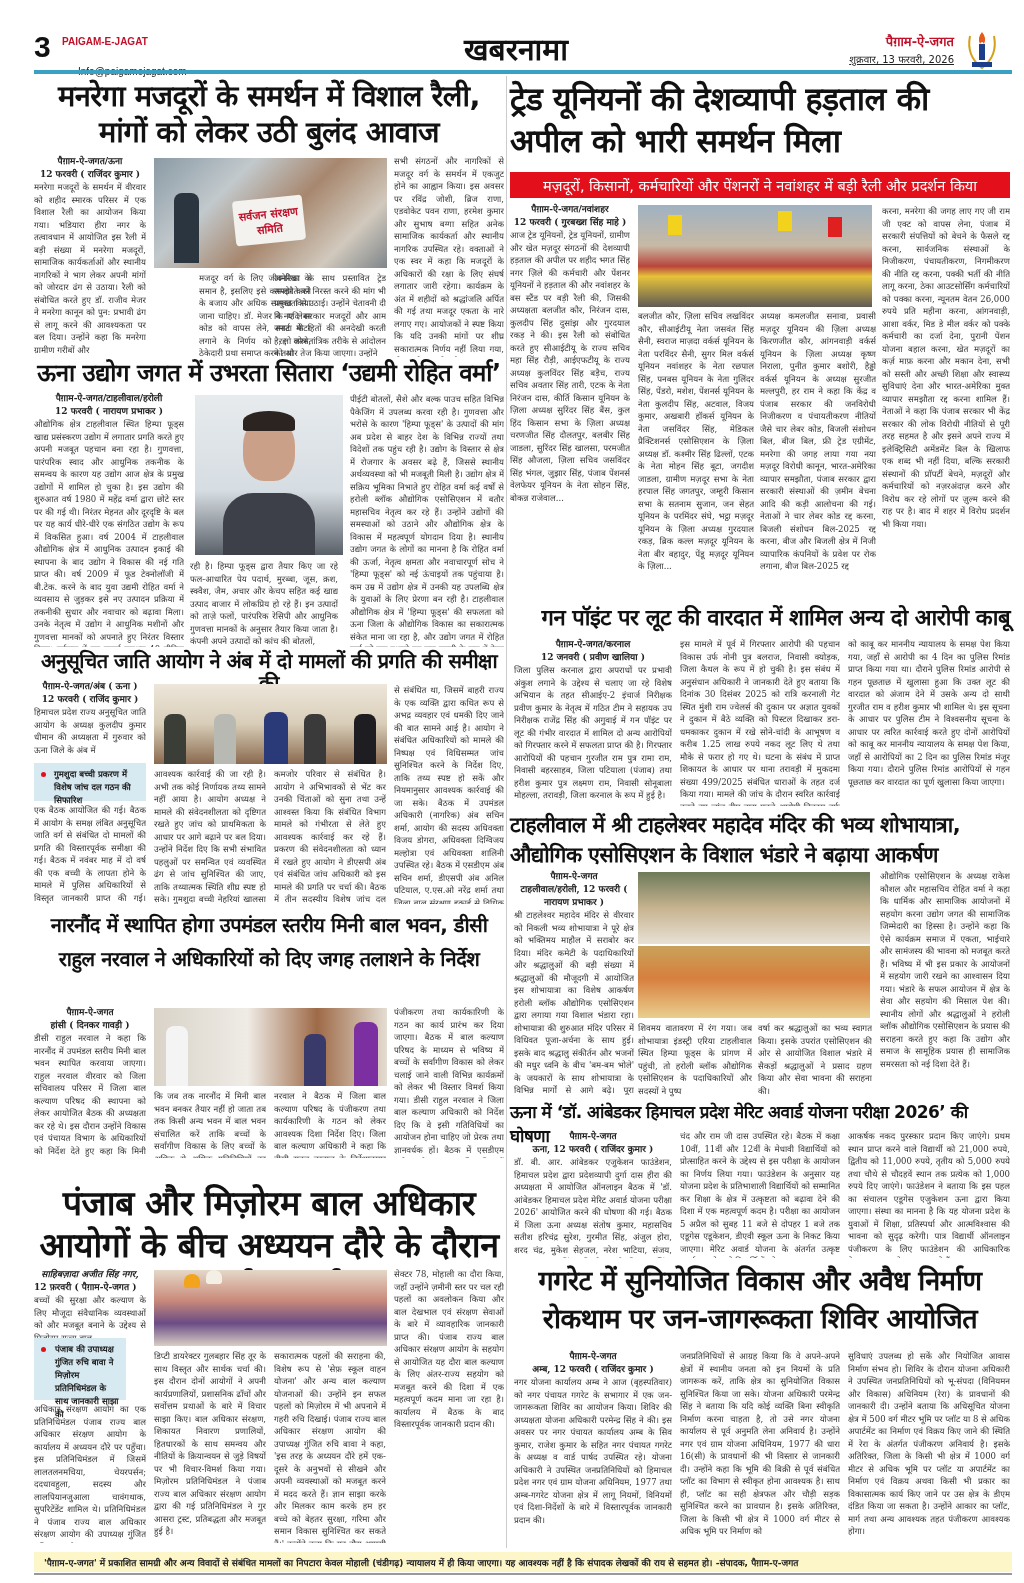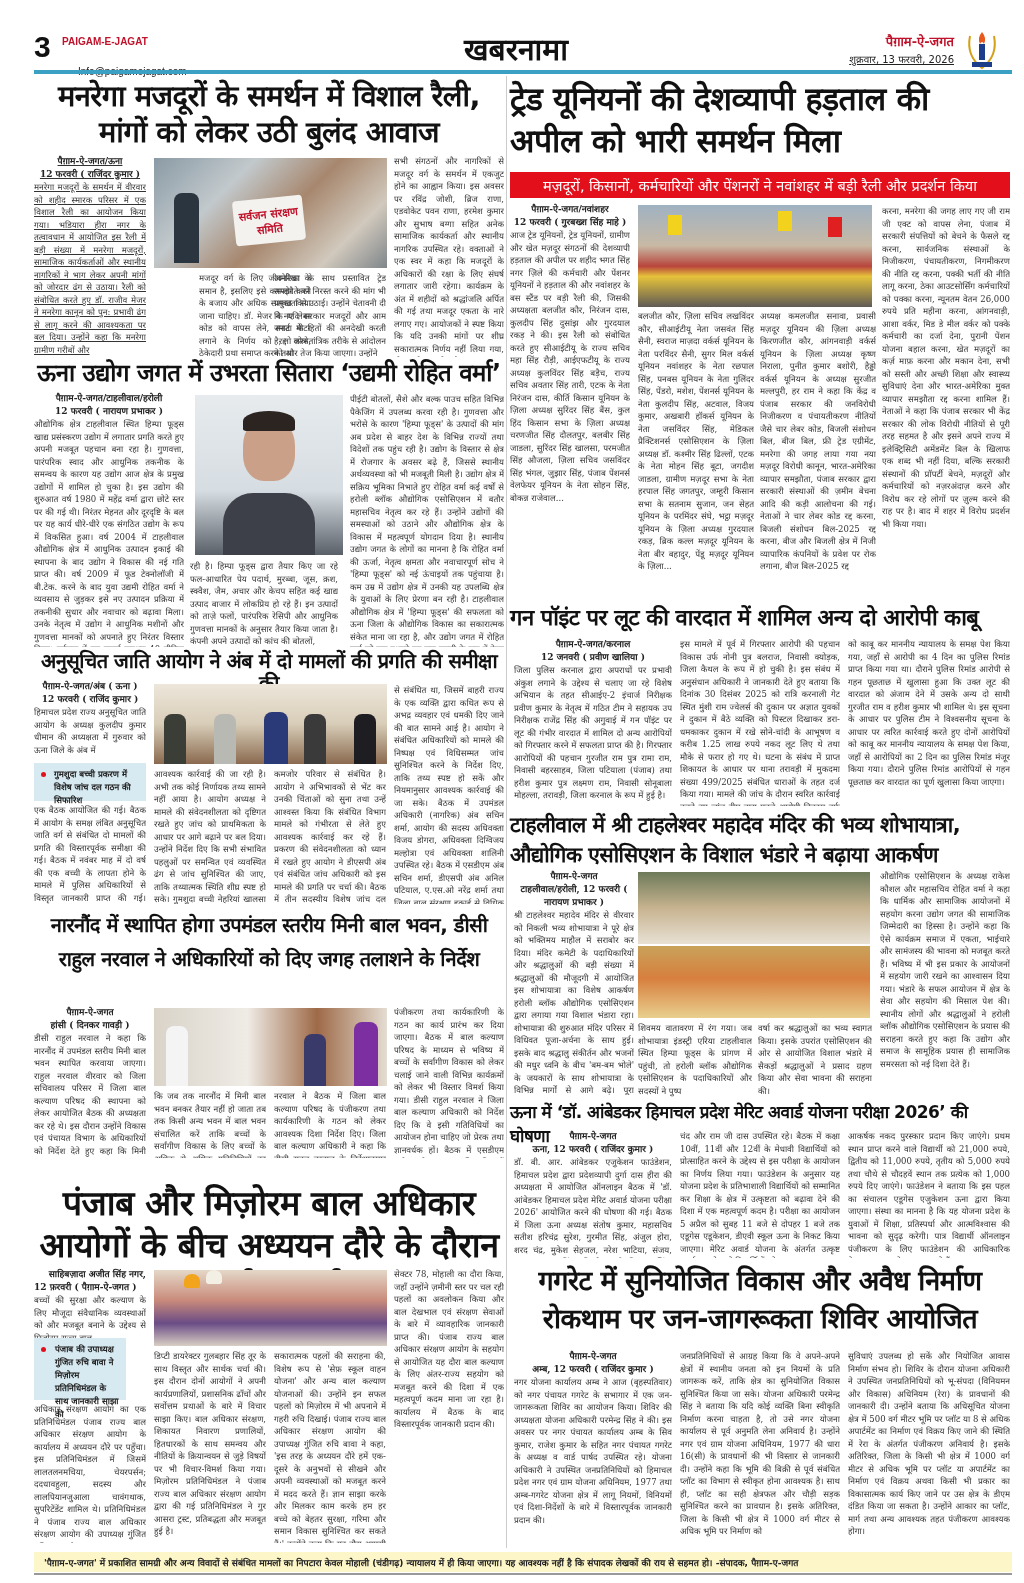--- a/index.html
+++ b/index.html
@@ -41,21 +41,21 @@
     <rect x="17" y="16" width="6" height="16" fill="#1b3d8a"></rect>
     <rect x="10" y="34" width="20" height="5" fill="#1b3d8a"></rect>
   </svg>
 </div>
 <div class="mast-rule"></div>
 <div class="vrule" style="top:76px;height:1472px;"></div>
 
 <div class="article" style="left:34px;top:78px;width:470px;">
   <div class="hl" style="font-size:29px;text-align:center;line-height:36px;">मनरेगा मजदूरों के समर्थन में विशाल रैली, मांगों को लेकर उठी बुलंद आवाज</div>
 </div>
-<div class="col" style="left:34px;top:155px;width:112px;height:200px;text-decoration:underline;">
+<div class="col" style="left:34px;top:155px;width:112px;height:200px;">
   <div class="byline">पैग़ाम-ऐ-जगत/ऊना</div>
   <div class="byline">12 फरवरी ( राजिंदर कुमार )</div>
   <span>मनरेगा मजदूरों के समर्थन में वीरवार को शहीद स्मारक परिसर में एक विशाल रैली का आयोजन किया गया। भडियारा हीरा नगर के तत्वावधान में आयोजित इस रैली में बड़ी संख्या में मनरेगा मजदूरों, सामाजिक कार्यकर्ताओं और स्थानीय नागरिकों ने भाग लेकर अपनी मांगों को जोरदार ढंग से उठाया। रैली को संबोधित करते हुए डॉ. राजीव मेजर ने मनरेगा कानून को पुन: प्रभावी ढंग से लागू करने की आवश्यकता पर बल दिया। उन्होंने कहा कि मनरेगा ग्रामीण गरीबों और</span>
 </div>
 <div class="photo" style="left:154px;top:158px;width:233px;height:110px;background:linear-gradient(135deg,#8a9aa5 0%,#c2c9cc 30%,#a7876e 55%,#d1c9bd 80%,#7f868a 100%);">
   <div style="position:absolute;left:80px;top:40px;width:70px;height:45px;background:#f4f2ee;border-radius:4px;transform:rotate(-6deg);color:#c0122b;font:bold 11px 'DejaVu Sans',sans-serif;text-align:center;padding-top:8px;">सर्वजन संरक्षण समिति</div>
   <div style="position:absolute;left:20px;top:35px;width:25px;height:70px;background:#2a3540;border-radius:8px 8px 0 0;"></div>
 </div>
 <div class="col" style="left:154px;top:272px;width:112px;height:85px;margin-left:45px;"><span>मजदूर वर्ग के लिए जीवनरेखा के समान है, इसलिए इसे कमजोर करने के बजाय और अधिक सशक्त किया जाना चाहिए। डॉ. मेजर ने नए लेबर कोड को वापस लेने, स्मार्ट मीटर लगाने के निर्णय को रद्द करने, ठेकेदारी प्रथा समाप्त करने तथा</span></div>
 <div class="col" style="left:274px;top:272px;width:112px;height:85px;"><span>अमेरिका के साथ प्रस्तावित ट्रेड समझौते को निरस्त करने की मांग भी प्रमुखता से उठाई। उन्होंने चेतावनी दी कि यदि सरकार मजदूरों और आम जनता के हितों की अनदेखी करती है, तो लोकतांत्रिक तरीके से आंदोलन को और तेज किया जाएगा। उन्होंने</span></div>
@@ -89,21 +89,21 @@
 </div>
 <div class="photo" style="left:195px;top:395px;width:148px;height:160px;background:linear-gradient(180deg,#e7ebee 0%,#d6dde2 60%,#5a6068 100%);">
   <div style="position:absolute;left:48px;top:22px;width:52px;height:64px;background:#caa188;border-radius:45% 45% 40% 40%;"></div>
   <div style="position:absolute;left:48px;top:16px;width:52px;height:20px;background:#2c2420;border-radius:50% 50% 10% 10%;"></div>
   <div style="position:absolute;left:28px;top:98px;width:92px;height:62px;background:#3d4048;border-radius:30px 30px 0 0;"></div>
 </div>
 <div class="col" style="left:190px;top:560px;width:148px;height:87px;"><span>रही है। हिम्पा फूड्स द्वारा तैयार किए जा रहे फल-आधारित पेय पदार्थ, मुरब्बा, जूस, क्रश, स्क्वैश, जैम, अचार और केचप सहित कई खाद्य उत्पाद बाजार में लोकप्रिय हो रहे हैं। इन उत्पादों को ताज़े फलों, पारंपरिक रेसिपी और आधुनिक गुणवत्ता मानकों के अनुसार तैयार किया जाता है। कंपनी अपने उत्पादों को कांच की बोतलों,</span></div>
 <div class="col" style="left:350px;top:393px;width:154px;height:254px;"><span>पीईटी बोतलों, सैशे और बल्क पाउच सहित विभिन्न पैकेजिंग में उपलब्ध करवा रही है। गुणवत्ता और भरोसे के कारण 'हिम्पा फूड्स' के उत्पादों की मांग अब प्रदेश से बाहर देश के विभिन्न राज्यों तथा विदेशों तक पहुंच रही है। उद्योग के विस्तार से क्षेत्र में रोजगार के अवसर बढ़े हैं, जिससे स्थानीय अर्थव्यवस्था को भी मजबूती मिली है। उद्योग क्षेत्र में सक्रिय भूमिका निभाते हुए रोहित वर्मा कई वर्षों से हरोली ब्लॉक औद्योगिक एसोसिएशन में बतौर महासचिव नेतृत्व कर रहे हैं। उन्होंने उद्योगों की समस्याओं को उठाने और औद्योगिक क्षेत्र के विकास में महत्वपूर्ण योगदान दिया है। स्थानीय उद्योग जगत के लोगों का मानना है कि रोहित वर्मा की ऊर्जा, नेतृत्व क्षमता और नवाचारपूर्ण सोच ने 'हिम्पा फूड्स' को नई ऊंचाइयों तक पहुंचाया है। कम उम्र में उद्योग क्षेत्र में उनकी यह उपलब्धि क्षेत्र के युवाओं के लिए प्रेरणा बन रही है। टाहलीवाल औद्योगिक क्षेत्र में 'हिम्पा फूड्स' की सफलता को ऊना जिला के औद्योगिक विकास का सकारात्मक संकेत माना जा रहा है, और उद्योग जगत में रोहित वर्मा को एक उभरते हुए युवा उद्यमी के रूप में देखा जा रहा है।</span></div>
 
 <div class="article" style="left:510px;top:606px;width:500px;">
-  <div class="hl" style="font-size:22px;text-align:left;">गन पॉइंट पर लूट की वारदात में शामिल अन्य दो आरोपी काबू</div>
+  <div class="hl" style="font-size:22px;text-align:right;">गन पॉइंट पर लूट की वारदात में शामिल अन्य दो आरोपी काबू</div>
 </div>
 <div class="col" style="left:514px;top:638px;width:158px;height:168px;">
   <div class="byline">पैग़ाम-ऐ-जगत/करनाल</div>
   <div class="byline">12 जनवरी ( प्रवीण खालिया )</div>
   <span>जिला पुलिस करनाल द्वारा अपराधों पर प्रभावी अंकुश लगाने के उद्देश्य से चलाए जा रहे विशेष अभियान के तहत सीआईए-2 इंचार्ज निरीक्षक प्रवीण कुमार के नेतृत्व में गठित टीम ने सहायक उप निरीक्षक राजेंद्र सिंह की अगुवाई में गन पॉइंट पर लूट की गंभीर वारदात में शामिल दो अन्य आरोपियों को गिरफ्तार करने में सफलता प्राप्त की है। गिरफ्तार आरोपियों की पहचान गुरजीत राम पुत्र रामा राम, निवासी बहरसाहब, जिला पटियाला (पंजाब) तथा हरीश कुमार पुत्र लक्ष्मण राम, निवासी सोनूबाला मोहल्ला, तरावड़ी, जिला करनाल के रूप में हुई है।</span>
 </div>
 <div class="col" style="left:680px;top:638px;width:160px;height:168px;"><span>इस मामले में पूर्व में गिरफ्तार आरोपी की पहचान विकास उर्फ नोनी पुत्र बलराज, निवासी क्योड़क, जिला कैथल के रूप में हो चुकी है। इस संबंध में अनुसंधान अधिकारी ने जानकारी देते हुए बताया कि दिनांक 30 दिसंबर 2025 को रात्रि करनाली गेट स्थित मुंशी राम ज्वेलर्स की दुकान पर अज्ञात युवकों ने दुकान में बैठे व्यक्ति को पिस्टल दिखाकर डरा-धमकाकर दुकान में रखे सोने-चांदी के आभूषण व करीब 1.25 लाख रुपये नकद लूट लिए थे तथा मौके से फरार हो गए थे। घटना के संबंध में प्राप्त शिकायत के आधार पर थाना तरावड़ी में मुकदमा संख्या 499/2025 संबंधित धाराओं के तहत दर्ज किया गया। मामले की जांच के दौरान स्वरित कार्रवाई करते हुए जांच टीम द्वारा पहले आरोपी विकास उर्फ नोनी</span></div>
 <div class="col" style="left:848px;top:638px;width:162px;height:168px;"><span>को काबू कर माननीय न्यायालय के समक्ष पेश किया गया, जहाँ से आरोपी का 4 दिन का पुलिस रिमांड प्राप्त किया गया था। दौराने पुलिस रिमांड आरोपी से गहन पूछताछ में खुलासा हुआ कि उक्त लूट की वारदात को अंजाम देने में उसके अन्य दो साथी गुरजीत राम व हरीश कुमार भी शामिल थे। इस सूचना के आधार पर पुलिस टीम ने विश्वसनीय सूचना के आधार पर त्वरित कार्रवाई करते हुए दोनों आरोपियों को काबू कर माननीय न्यायालय के समक्ष पेश किया, जहाँ से आरोपियों का 2 दिन का पुलिस रिमांड मंजूर किया गया। दौराने पुलिस रिमांड आरोपियों से गहन पूछताछ कर वारदात का पूर्ण खुलासा किया जाएगा।</span></div>
 
 <div class="article" style="left:34px;top:650px;width:470px;">
@@ -169,21 +169,21 @@
   <div class="byline">ऊना, 12 फरवरी ( राजिंदर कुमार )</div>
   <span>डॉ. बी. आर. आंबेडकर एजुकेशन फाउंडेशन, हिमाचल प्रदेश द्वारा प्रदेशव्यापी दुर्गा दास हीरा की अध्यक्षता में आयोजित ऑनलाइन बैठक में 'डॉ. आंबेडकर हिमाचल प्रदेश मेरिट अवार्ड योजना परीक्षा 2026' आयोजित करने की घोषणा की गई। बैठक में जिला ऊना अध्यक्ष संतोष कुमार, महासचिव सतीश हरिचंद्र सुरेश, गुरमीत सिंह, अंजुल होरा, शरद चंद्र, मुकेश सेहजल, नरेश भाटिया, संजय, मदन लाल, बलविंदर, बिम्बो कुमारी, दिलबाग सिंह, किशन</span>
 </div>
 <div class="col" style="left:680px;top:1130px;width:160px;height:128px;"><span>चंद और राम जी दास उपस्थित रहे। बैठक में कक्षा 10वीं, 11वीं और 12वीं के मेधावी विद्यार्थियों को प्रोत्साहित करने के उद्देश्य से इस परीक्षा के आयोजन का निर्णय लिया गया। फाउंडेशन के अनुसार यह योजना प्रदेश के प्रतिभाशाली विद्यार्थियों को सम्मानित कर शिक्षा के क्षेत्र में उत्कृष्टता को बढ़ावा देने की दिशा में एक महत्वपूर्ण कदम है। परीक्षा का आयोजन 5 अप्रैल को सुबह 11 बजे से दोपहर 1 बजे तक एडूगेस एडूकेशन, डीएवी स्कूल ऊना के निकट किया जाएगा। मेरिट अवार्ड योजना के अंतर्गत उत्कृष्ट प्रदर्शन करने वाले विद्यार्थियों को</span></div>
 <div class="col" style="left:848px;top:1130px;width:162px;height:128px;"><span>आकर्षक नकद पुरस्कार प्रदान किए जाएंगे। प्रथम स्थान प्राप्त करने वाले विद्यार्थी को 21,000 रुपये, द्वितीय को 11,000 रुपये, तृतीय को 5,000 रुपये तथा चौथे से चौदहवें स्थान तक प्रत्येक को 1,000 रुपये दिए जाएंगे। फाउंडेशन ने बताया कि इस पहल का संचालन एडूगेस एजुकेशन ऊना द्वारा किया जाएगा। संस्था का मानना है कि यह योजना प्रदेश के युवाओं में शिक्षा, प्रतिस्पर्धा और आत्मविश्वास की भावना को सुदृढ़ करेगी। पात्र विद्यार्थी ऑनलाइन पंजीकरण के लिए फाउंडेशन की आधिकारिक वेबसाइट पर आवेदन कर सकते हैं।</span></div>
 
 <div class="article" style="left:34px;top:1182px;width:470px;">
   <div class="hl" style="font-size:34px;line-height:42px;text-align:center;">पंजाब और मिज़ोरम बाल अधिकार आयोगों के बीच अध्ययन दौरे के दौरान सार्थक चर्चा</div>
 </div>
 <div class="col" style="left:34px;top:1268px;width:112px;height:70px;">
-  <div class="byline" style="text-align:right;">साहिबज़ादा अजीत सिंह नगर,</div>
+  <div class="byline" style="text-align:center;font-style:italic;">साहिबज़ादा अजीत सिंह नगर,</div>
   <div class="byline" style="text-align:left;">12 फ़रवरी ( पैग़ाम-ऐ-जगत )</div>
   <span>बच्चों की सुरक्षा और कल्याण के लिए मौजूदा संवैधानिक व्यवस्थाओं को और मजबूत बनाने के उद्देश्य से मिज़ोरम राज्य बाल</span>
 </div>
 <div class="callout" style="left:34px;top:1338px;width:92px;height:62px;font-size:8.5px;line-height:13px;padding-left:21px;">
   <span class="dot"></span>
   <span>पंजाब की उपाध्यक्ष गुंजित रुचि बावा ने मिज़ोरम प्रतिनिधिमंडल के साथ जानकारी साझा की</span>
 </div>
 <div class="col" style="left:34px;top:1403px;width:112px;height:140px;"><span>अधिकार संरक्षण आयोग का एक प्रतिनिधिमंडल पंजाब राज्य बाल अधिकार संरक्षण आयोग के कार्यालय में अध्ययन दौरे पर पहुँचा। इस प्रतिनिधिमंडल में जिसमें लालतलनमचिया, चेयरपर्सन; ददधावहुला, सदस्य और लालपियानजुआला चावंगथाक, सुपरिटेंडेंट शामिल थे। प्रतिनिधिमंडल ने पंजाब राज्य बाल अधिकार संरक्षण आयोग की उपाध्यक्ष गुंजित रुचि बावा और</span></div>
 <div class="photo" style="left:154px;top:1270px;width:233px;height:76px;background:linear-gradient(180deg,#e4d8c8 0%,#c98a7a 40%,#6a4c86 70%,#d9cfc4 100%);">
   <div style="position:absolute;left:30px;top:4px;width:16px;height:14px;background:#f2a51c;border-radius:50% 50% 20% 20%;"></div>

